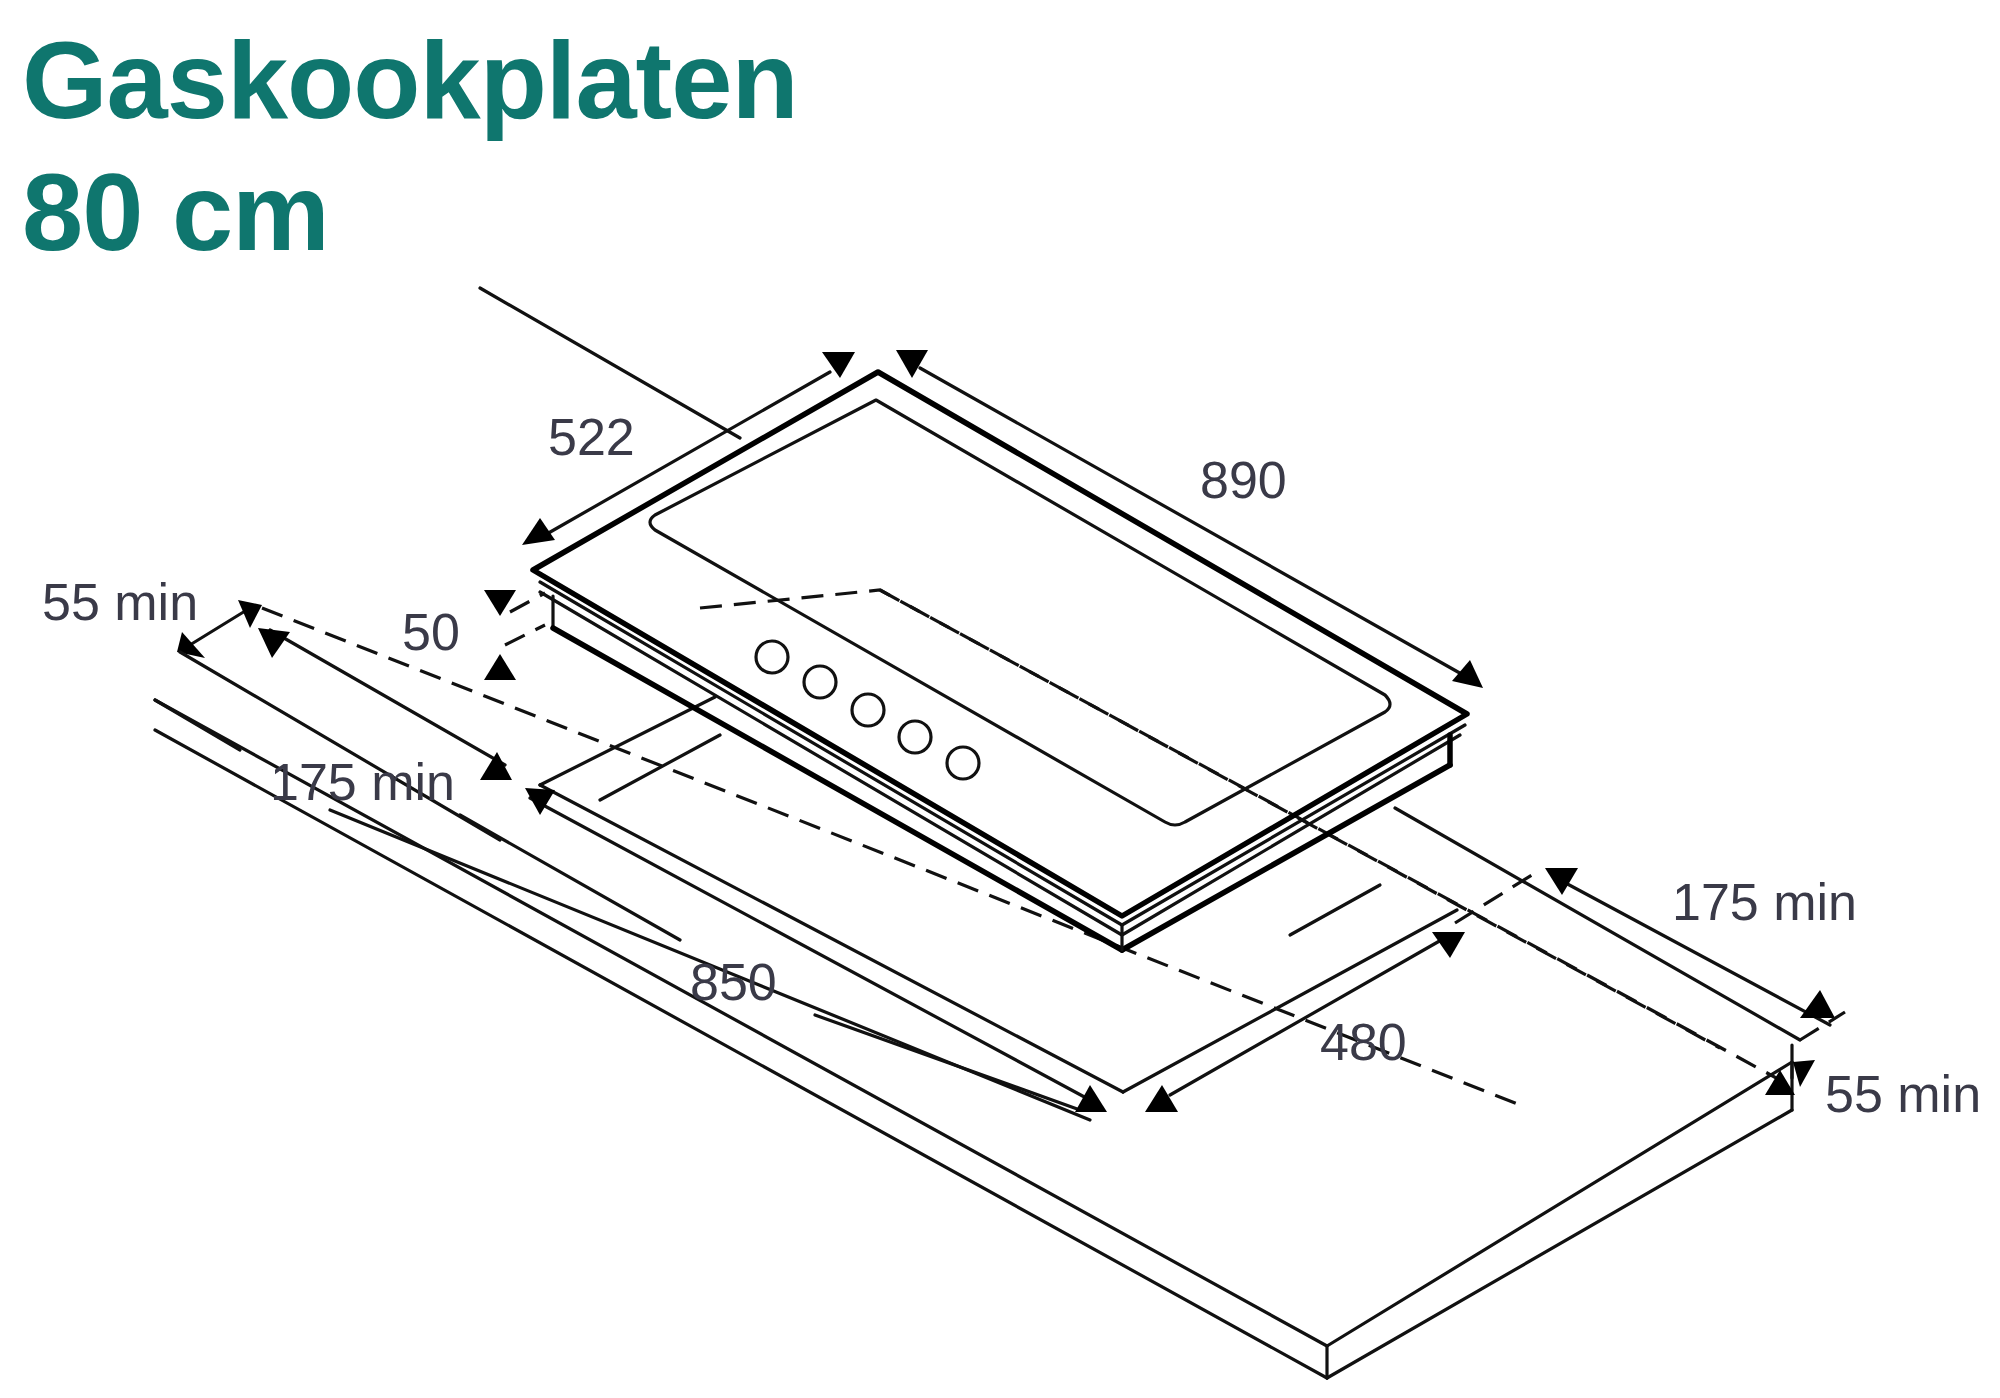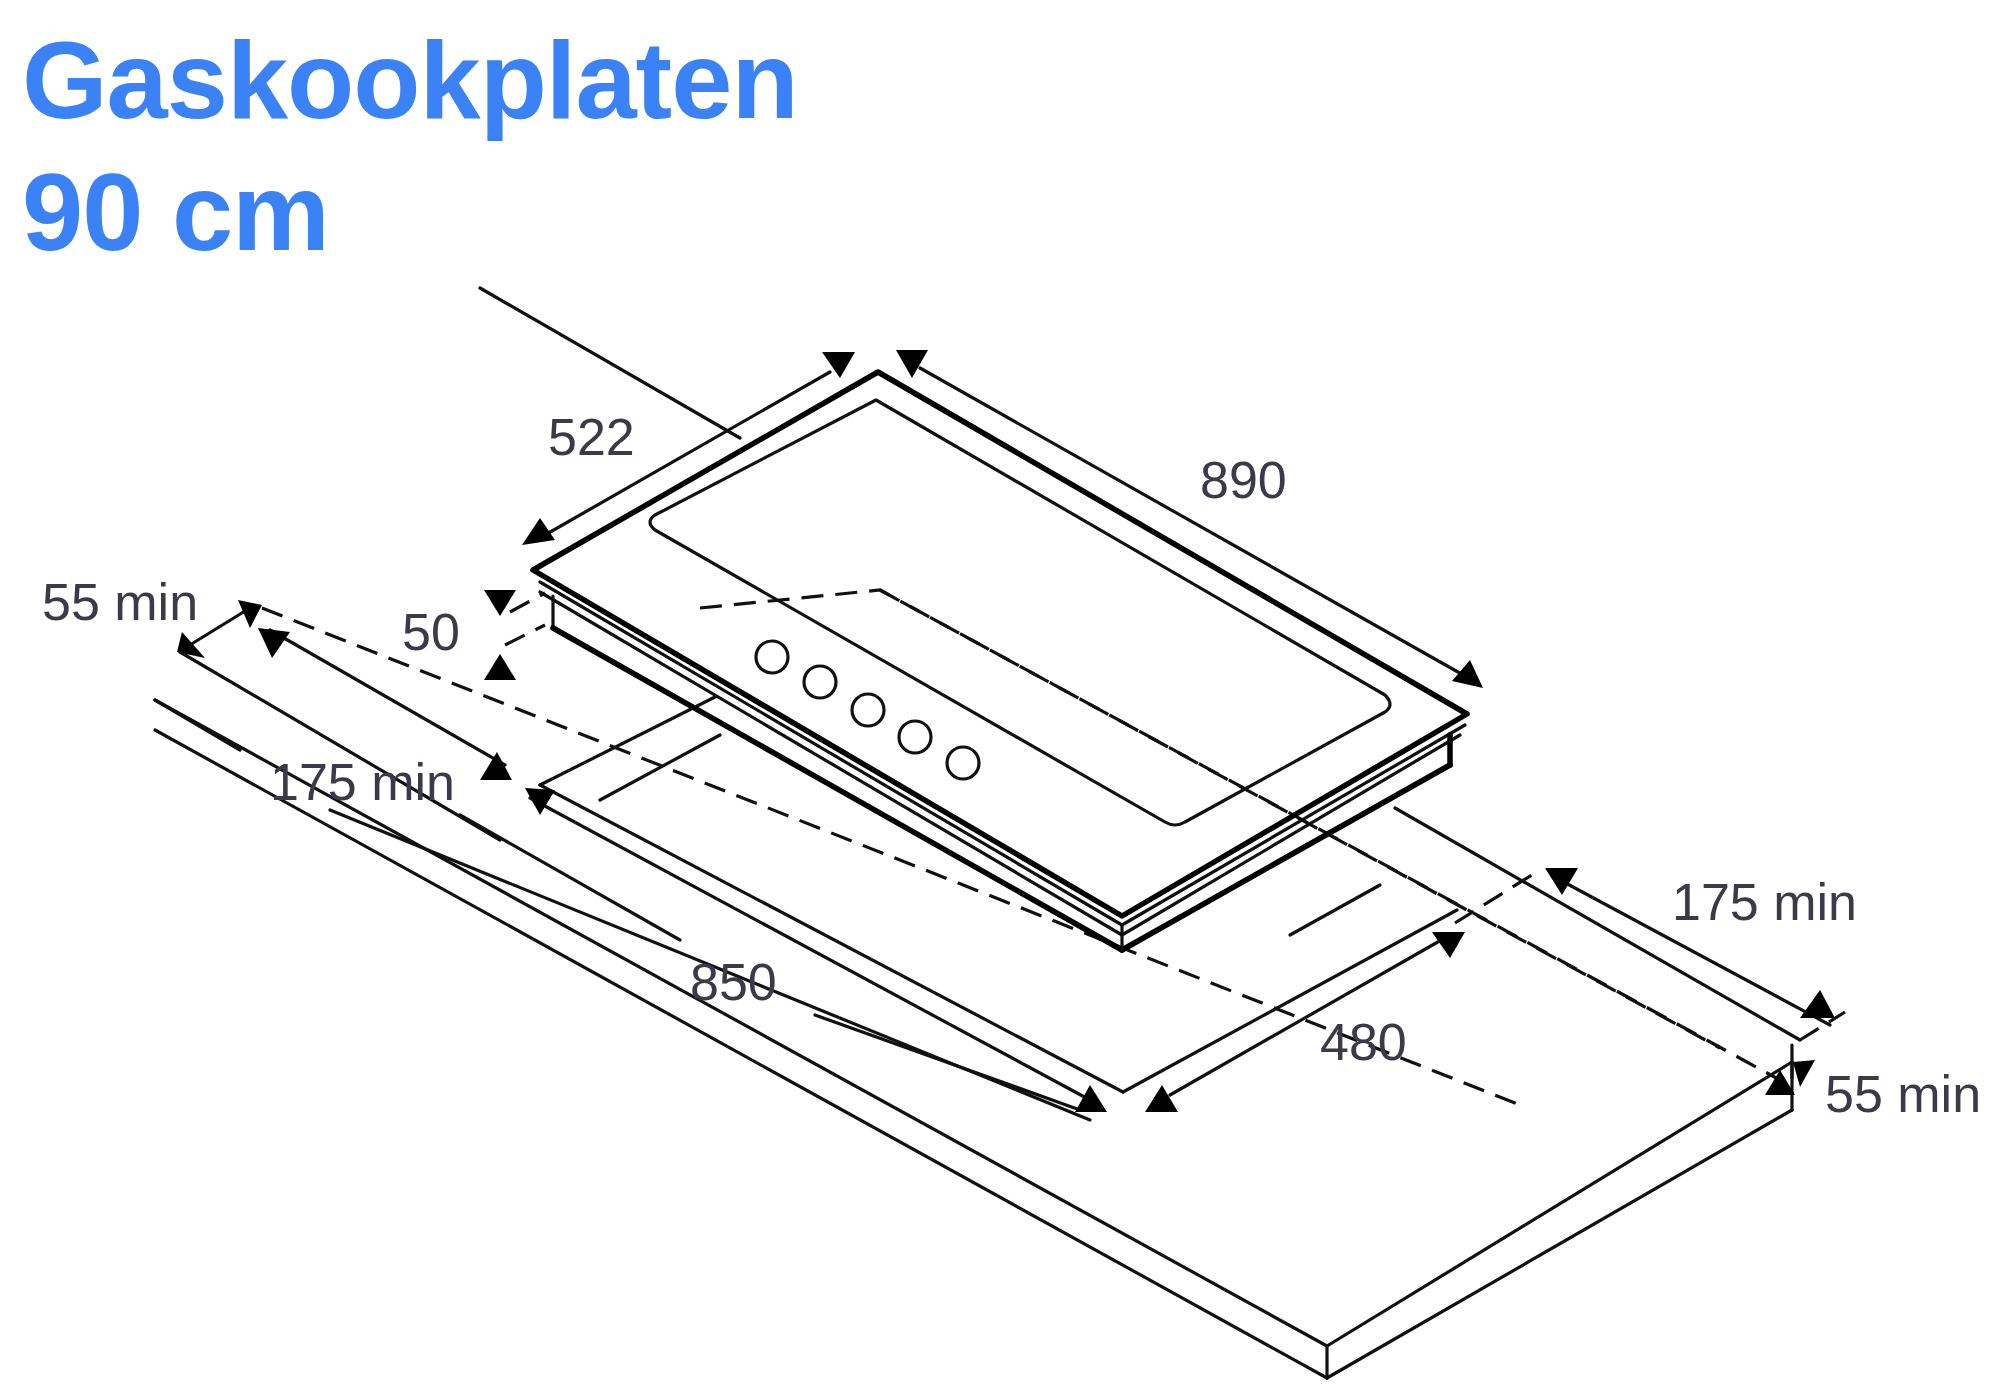--- a/index.html
+++ b/index.html
@@ -1,39 +1,39 @@
 <!DOCTYPE html>
 <html><head>
   <meta charset="utf-8">
   <style>
     html, body { margin: 0; padding: 0; background: #ffffff; }
     body { width: 2000px; height: 1398px; position: relative; overflow: hidden; }
     .title {
       position: absolute; left: 22px; top: 14px;
       font-family: "Liberation Sans", sans-serif;
       font-weight: bold; font-size: 110px; line-height: 132px;
-      color: #3b82f6; letter-spacing: -1px;
+      color: #0f766e; letter-spacing: -1px;
     }
     .title div { white-space: nowrap; }
     svg.drawing { position: absolute; left: 0; top: 0; }
     .lbl {
       font-family: "Liberation Sans", sans-serif;
       font-size: 52px; fill: #3a3a48;
     }
     .thin { stroke: #111; stroke-width: 3.2; fill: none; stroke-linecap: round; stroke-linejoin: round; }
     .thick { stroke: #000; stroke-width: 5.5; fill: none; stroke-linecap: round; stroke-linejoin: round; }
     .dash { stroke: #111; stroke-width: 3.2; fill: none; stroke-dasharray: 22 12; }
     .arrow { fill: #000; }
   </style>
 </head>
 <body>
 
 <div class="title">
   <div>Gaskookplaten</div>
-  <div>90 cm</div>
+  <div>80 cm</div>
 </div>
 
 <svg class="drawing" width="2000" height="1398" viewBox="0 0 2000 1398" xmlns="http://www.w3.org/2000/svg">
 
   <g>
 
     <line class="thin" x1="155" y1="700" x2="1327" y2="1346"></line>
 
     <line class="thin" x1="155" y1="730" x2="1327" y2="1378"></line>
 

